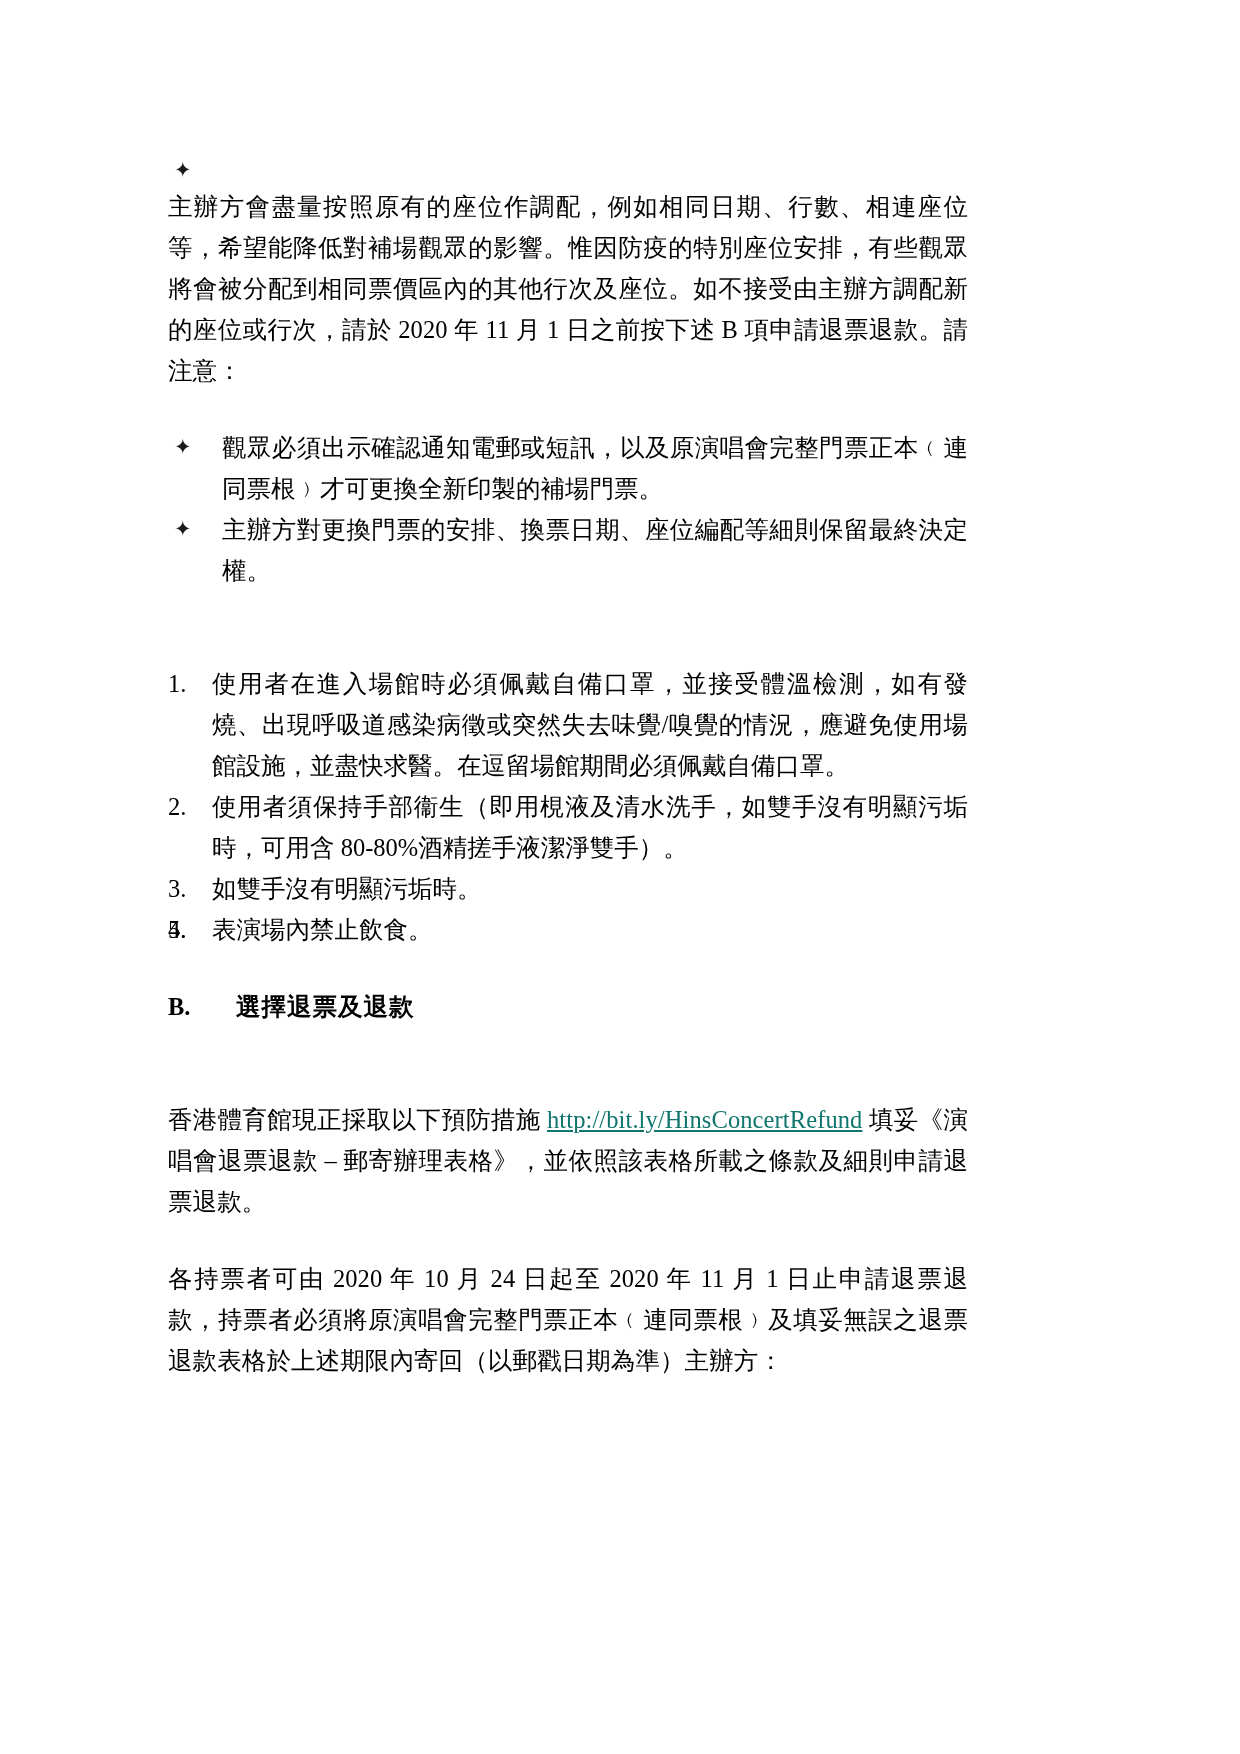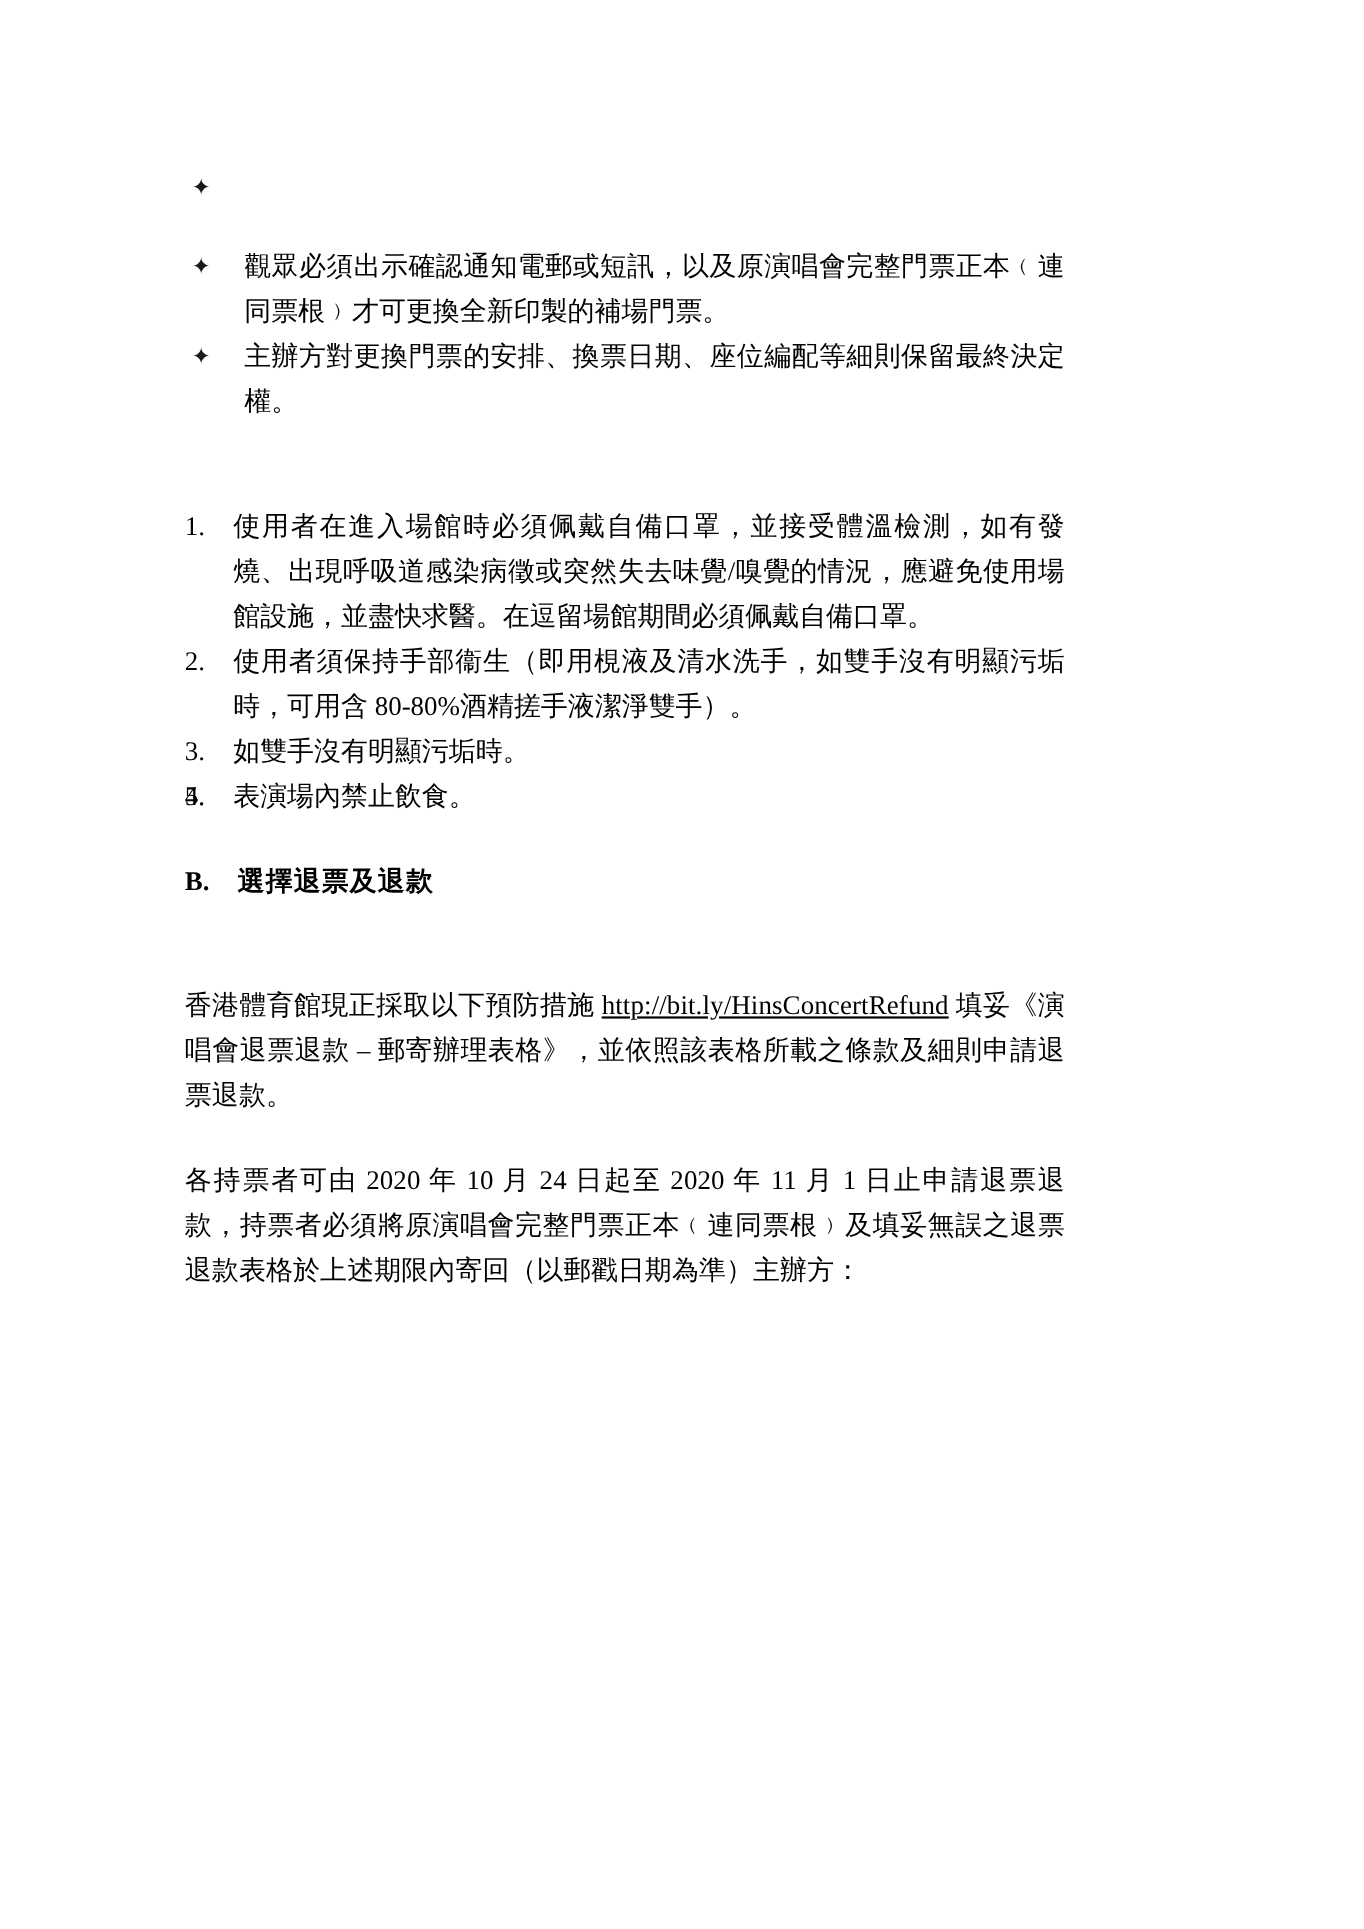--- a/index.html
+++ b/index.html
@@ -93,42 +93,44 @@
     font-size: 24.5px;
     line-height: 41px;
     display: flex;
   }
   .section-heading .sec-label {
     width: 48px;
     flex: 0 0 48px;
   }
   .section-heading .sec-title {
     letter-spacing: 1px;
+    margin-left: 20px;
   }
 
   
   a.doclink {
-    color: #000000;
+    color: #0f766e;
     text-decoration: underline;
   }
 </style>
 </head>
 <body>
 
 <div class="page">
   <div class="doc">
 
     <ul class="diamond-list">
       <li>
         <span class="bullet">✦</span>
       </li>
     </ul>
 
     <div class="spacer-lg"></div>
 
+    <p class="para">主辦方會盡量按照原有的座位作調配，例如相同日期、行數、相連座位等，希望能降低對補場觀眾的影響。惟因防疫的特別座位安排，有些觀眾將會被分配到相同票價區內的其他行次及座位。如不接受由主辦方調配新的座位或行次，請於 2020 年 11 月 1 日之前按下述 B 項申請退票退款。請注意：</p>
 
     <div class="spacer-lg"></div>
 
     <ul class="diamond-list">
       <li>
         <span class="bullet">✦</span>
         <span>觀眾必須出示確認通知電郵或短訊，以及原演唱會完整門票正本﹙連同票根﹚才可更換全新印製的補場門票。</span>
       </li>
       <li>
         <span class="bullet">✦</span>

